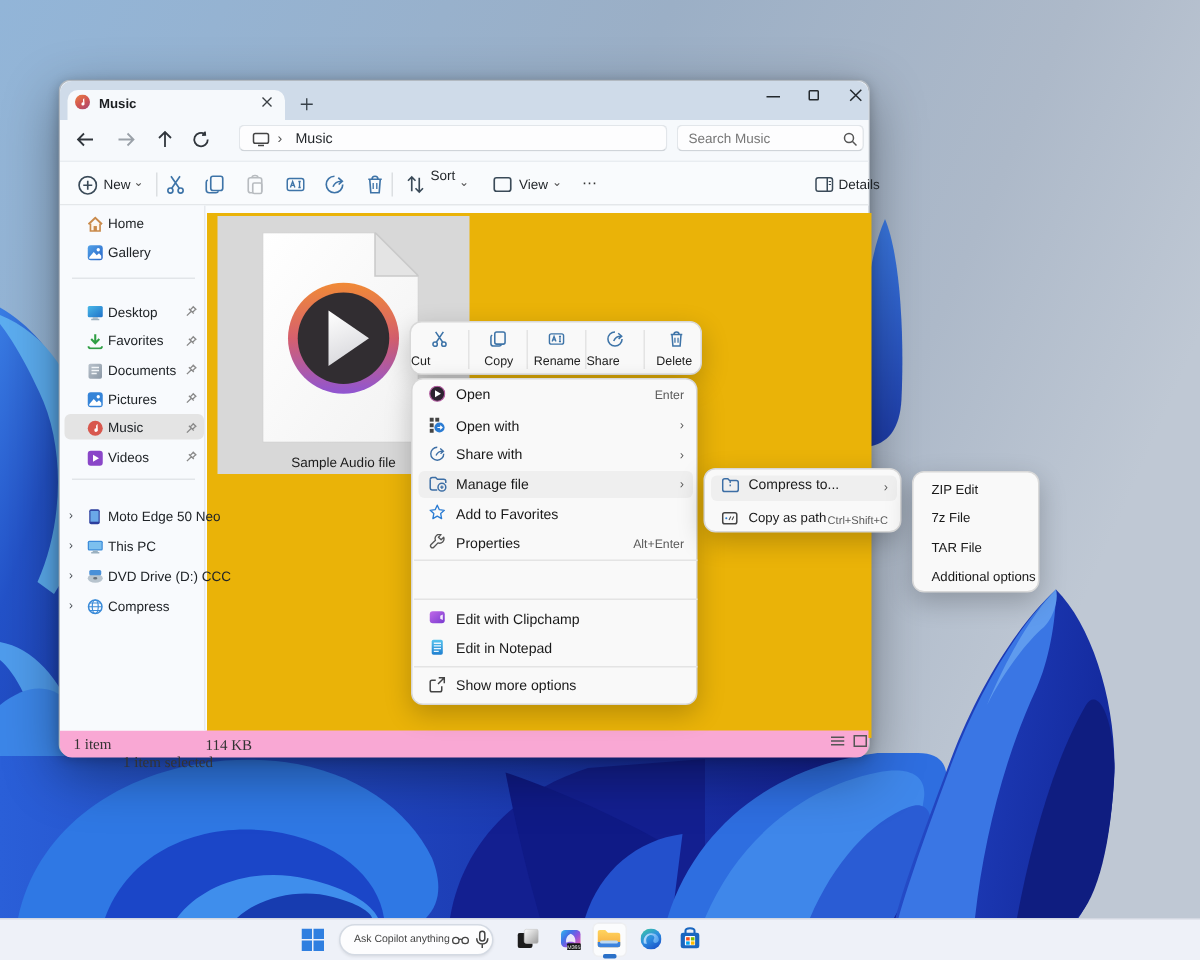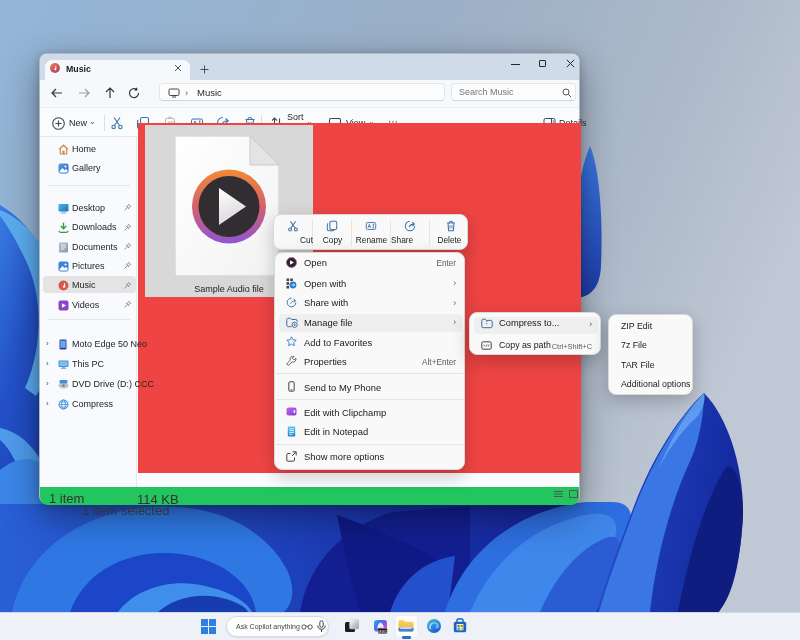--- a/index.html
+++ b/index.html
@@ -11,22 +11,22 @@
          border-radius:8px; background:#fafcfe; box-shadow:0 12px 36px rgba(0,0,0,.38), 0 2px 8px rgba(0,0,0,.22);
          border:1px solid rgba(90,105,120,.45); }
   #tabbar { position:absolute; left:0; top:0; width:100%; height:26px;
             background:#cfdbe9; border-radius:8px 8px 0 0; }
   #tab { position:absolute; left:5px; top:6px; width:145px; height:20px;
          background:#f6f9fc; border-radius:7px 7px 0 0; }
   #navbar { position:absolute; left:0; top:26px; width:100%; height:27px; background:#f6f9fc; }
   #cmdbar { position:absolute; left:0; top:53px; width:100%; height:30px; background:#f9fbfd;
             border-top:1px solid #e9edf1; border-bottom:1px solid #e4e7ea; }
   #sidebar { position:absolute; left:0; top:83px; width:97px; height:350px; background:#f8fafd; border-right:1px solid #e6e9ed; z-index:2;}
-  #filearea { position:absolute; left:98px; top:69px; width:443px; height:350px; background:#ef4444; }
-  #statusbar { position:absolute; left:0; top:433px; width:100%; height:18px; background:#22c55e; border-radius:0 0 8px 8px; font-size:13px; color:#333; }
+  #filearea { position:absolute; left:98px; top:88px; width:443px; height:350px; background:#eab308; }
+  #statusbar { position:absolute; left:0; top:433px; width:100%; height:18px; background:#f9a8d4; border-radius:0 0 8px 8px; font-size:10px; color:#333;font-family:Liberation Serif, serif; }
   .navtxt { font-size:9.5px; color:#1f2327; }
   .field { position:absolute; background:#fdfdfe; border:1px solid #e2e6ea; border-bottom-color:#cfd4d9; border-radius:4px; height:18px; top:3px; }
   
   .srow { position:absolute; left:0; width:97px; height:19px; font-size:9px; color:#202428; }
   .srow .lbl { position:absolute; left:32px; top:3px; white-space:nowrap; }
   .srow svg { position:absolute; left:18px; top:3px; }
   .srow svg.pin { left:auto; right:5px; top:3.5px; width:10px; height:11px; position:absolute; }
   .exp { position:absolute; left:6px; top:3px; font-size:8px; color:#454a50; }
   
   .panel { position:absolute; background:#f9f9f9; border:1px solid #d8d8d8; border-radius:8px;
@@ -283,21 +283,21 @@
             <path d="M3.3,1.2 H6.7 M3.9,1.2 V4.1 M6.1,1.2 V4.1 M2.7,4.2 H7.3 M5,4.2 V8.4"></path>
           </g>
         </svg>
       </div>
 
     <div class="srow" style="top:82px">
         <svg width="11" height="11" viewBox="0 0 11 11">
           <path d="M5.5,0.8 V6.5 M2.8,4 L5.5,6.8 L8.2,4" stroke="#2f9e44" stroke-width="1.4" fill="none"></path>
           <path d="M1,8.8 C1,9.8 1.6,10.3 2.6,10.3 H8.4 C9.4,10.3 10,9.8 10,8.8" stroke="#2f9e44" stroke-width="1.2" fill="none"></path>
         </svg>
-        <span class="lbl">Downloads</span>
+        <span class="lbl">Favorites</span>
         <svg class="pin" viewBox="0 0 10 11">
           <g transform="rotate(45 5 5)" stroke="#8a8a8a" fill="none" stroke-width="0.9">
             <path d="M3.3,1.2 H6.7 M3.9,1.2 V4.1 M6.1,1.2 V4.1 M2.7,4.2 H7.3 M5,4.2 V8.4"></path>
           </g>
         </svg>
       </div>
 
     <div class="srow" style="top:101.5px">
         <svg width="11" height="11" viewBox="0 0 11 11">
           <defs>
@@ -442,21 +442,21 @@
   <div class="abs" style="left:77px;top:5px;width:1px;height:26px;background:#e4e4e4"></div>
   <div class="abs" style="left:116px;top:5px;width:1px;height:26px;background:#e4e4e4"></div>
   <div class="abs" style="left:155px;top:5px;width:1px;height:26px;background:#e4e4e4"></div>
   <svg class="abs" style="left:13px;top:5px" width="12" height="12" viewBox="0 0 14 14">
       <g stroke="#3e74a8" fill="none" stroke-width="1.2">
         <path d="M4,1.5 L9.5,9.5 M10,1.5 L4.5,9.5"></path>
         <circle cx="3.6" cy="11" r="1.7"></circle>
         <circle cx="10.4" cy="11" r="1.7"></circle>
       </g>
     </svg>
-  <div class="abs" style="left:0;top:20px;width:39px;text-align:right;font-size:8.3px;color:#222">Cut</div>
+  <div class="abs" style="left:0;top:20px;width:39px;text-align:left;font-size:8.3px;color:#222">Cut</div>
   <svg class="abs" style="left:52px;top:5px" width="12" height="12" viewBox="0 0 14 14">
       <g stroke="#3e74a8" fill="none" stroke-width="1.2">
         <rect x="4.5" y="1.5" width="8" height="9.5" rx="1.5"></rect>
         <path d="M2.5,4 C1.8,4.3 1.5,4.8 1.5,5.5 V 10.5 C1.5,11.6 2.4,12.5 3.5,12.5 H 8 C 8.8,12.5 9.3,12.2 9.6,11.5"></path>
       </g>
     </svg>
   <div class="abs" style="left:39px;top:20px;width:39px;text-align:center;font-size:8.3px;color:#222">Copy</div>
   <svg class="abs" style="left:91px;top:5px" width="12" height="12" viewBox="0 0 14 14">
       <g stroke="#3e74a8" fill="none" stroke-width="1.1">
         <rect x="1.5" y="3" width="11" height="8" rx="1.5"></rect>
@@ -542,27 +542,20 @@
 
   <div class="mrow" style="top:100.2px">
     <svg width="11" height="11" viewBox="0 0 11 11">
         <path d="M9.8,2.2 A2.9,2.9 0 0 1 6,5.9 L3.2,8.8 A1.25,1.25 0 0 1 1.4,7 L4.3,4.2 A2.9,2.9 0 0 1 8,0.4 L6.3,2.1 L8.1,3.9 Z" stroke="#555" stroke-width="0.9" fill="none" stroke-linejoin="round"></path>
       </svg>
     <span class="txt">Properties</span>
       <span class="sc">Alt+Enter</span>
   </div>
   <div class="msep" style="top:119.5px"></div>
 
-  <div class="mrow" style="top:125.4px">
-    <svg width="11" height="11" viewBox="0 0 11 11">
-        <rect x="2.8" y="0.8" width="5.4" height="9.4" rx="1.2" stroke="#444" stroke-width="1" fill="none"></rect>
-        <path d="M4.6,8.7 H6.4" stroke="#444" stroke-width="0.8"></path>
-      </svg>
-    <span class="txt">Send to My Phone</span>
-  </div>
   <div class="msep" style="top:146.3px"></div>
 
   <div class="mrow" style="top:170px">
     <svg width="11" height="11" viewBox="0 0 11 11">
         <defs>
           <linearGradient id="np" x1="0" y1="0" x2="0" y2="1">
             <stop offset="0" stop-color="#57c4ee"></stop>
             <stop offset="1" stop-color="#1f7fd0"></stop>
           </linearGradient>
         </defs>

